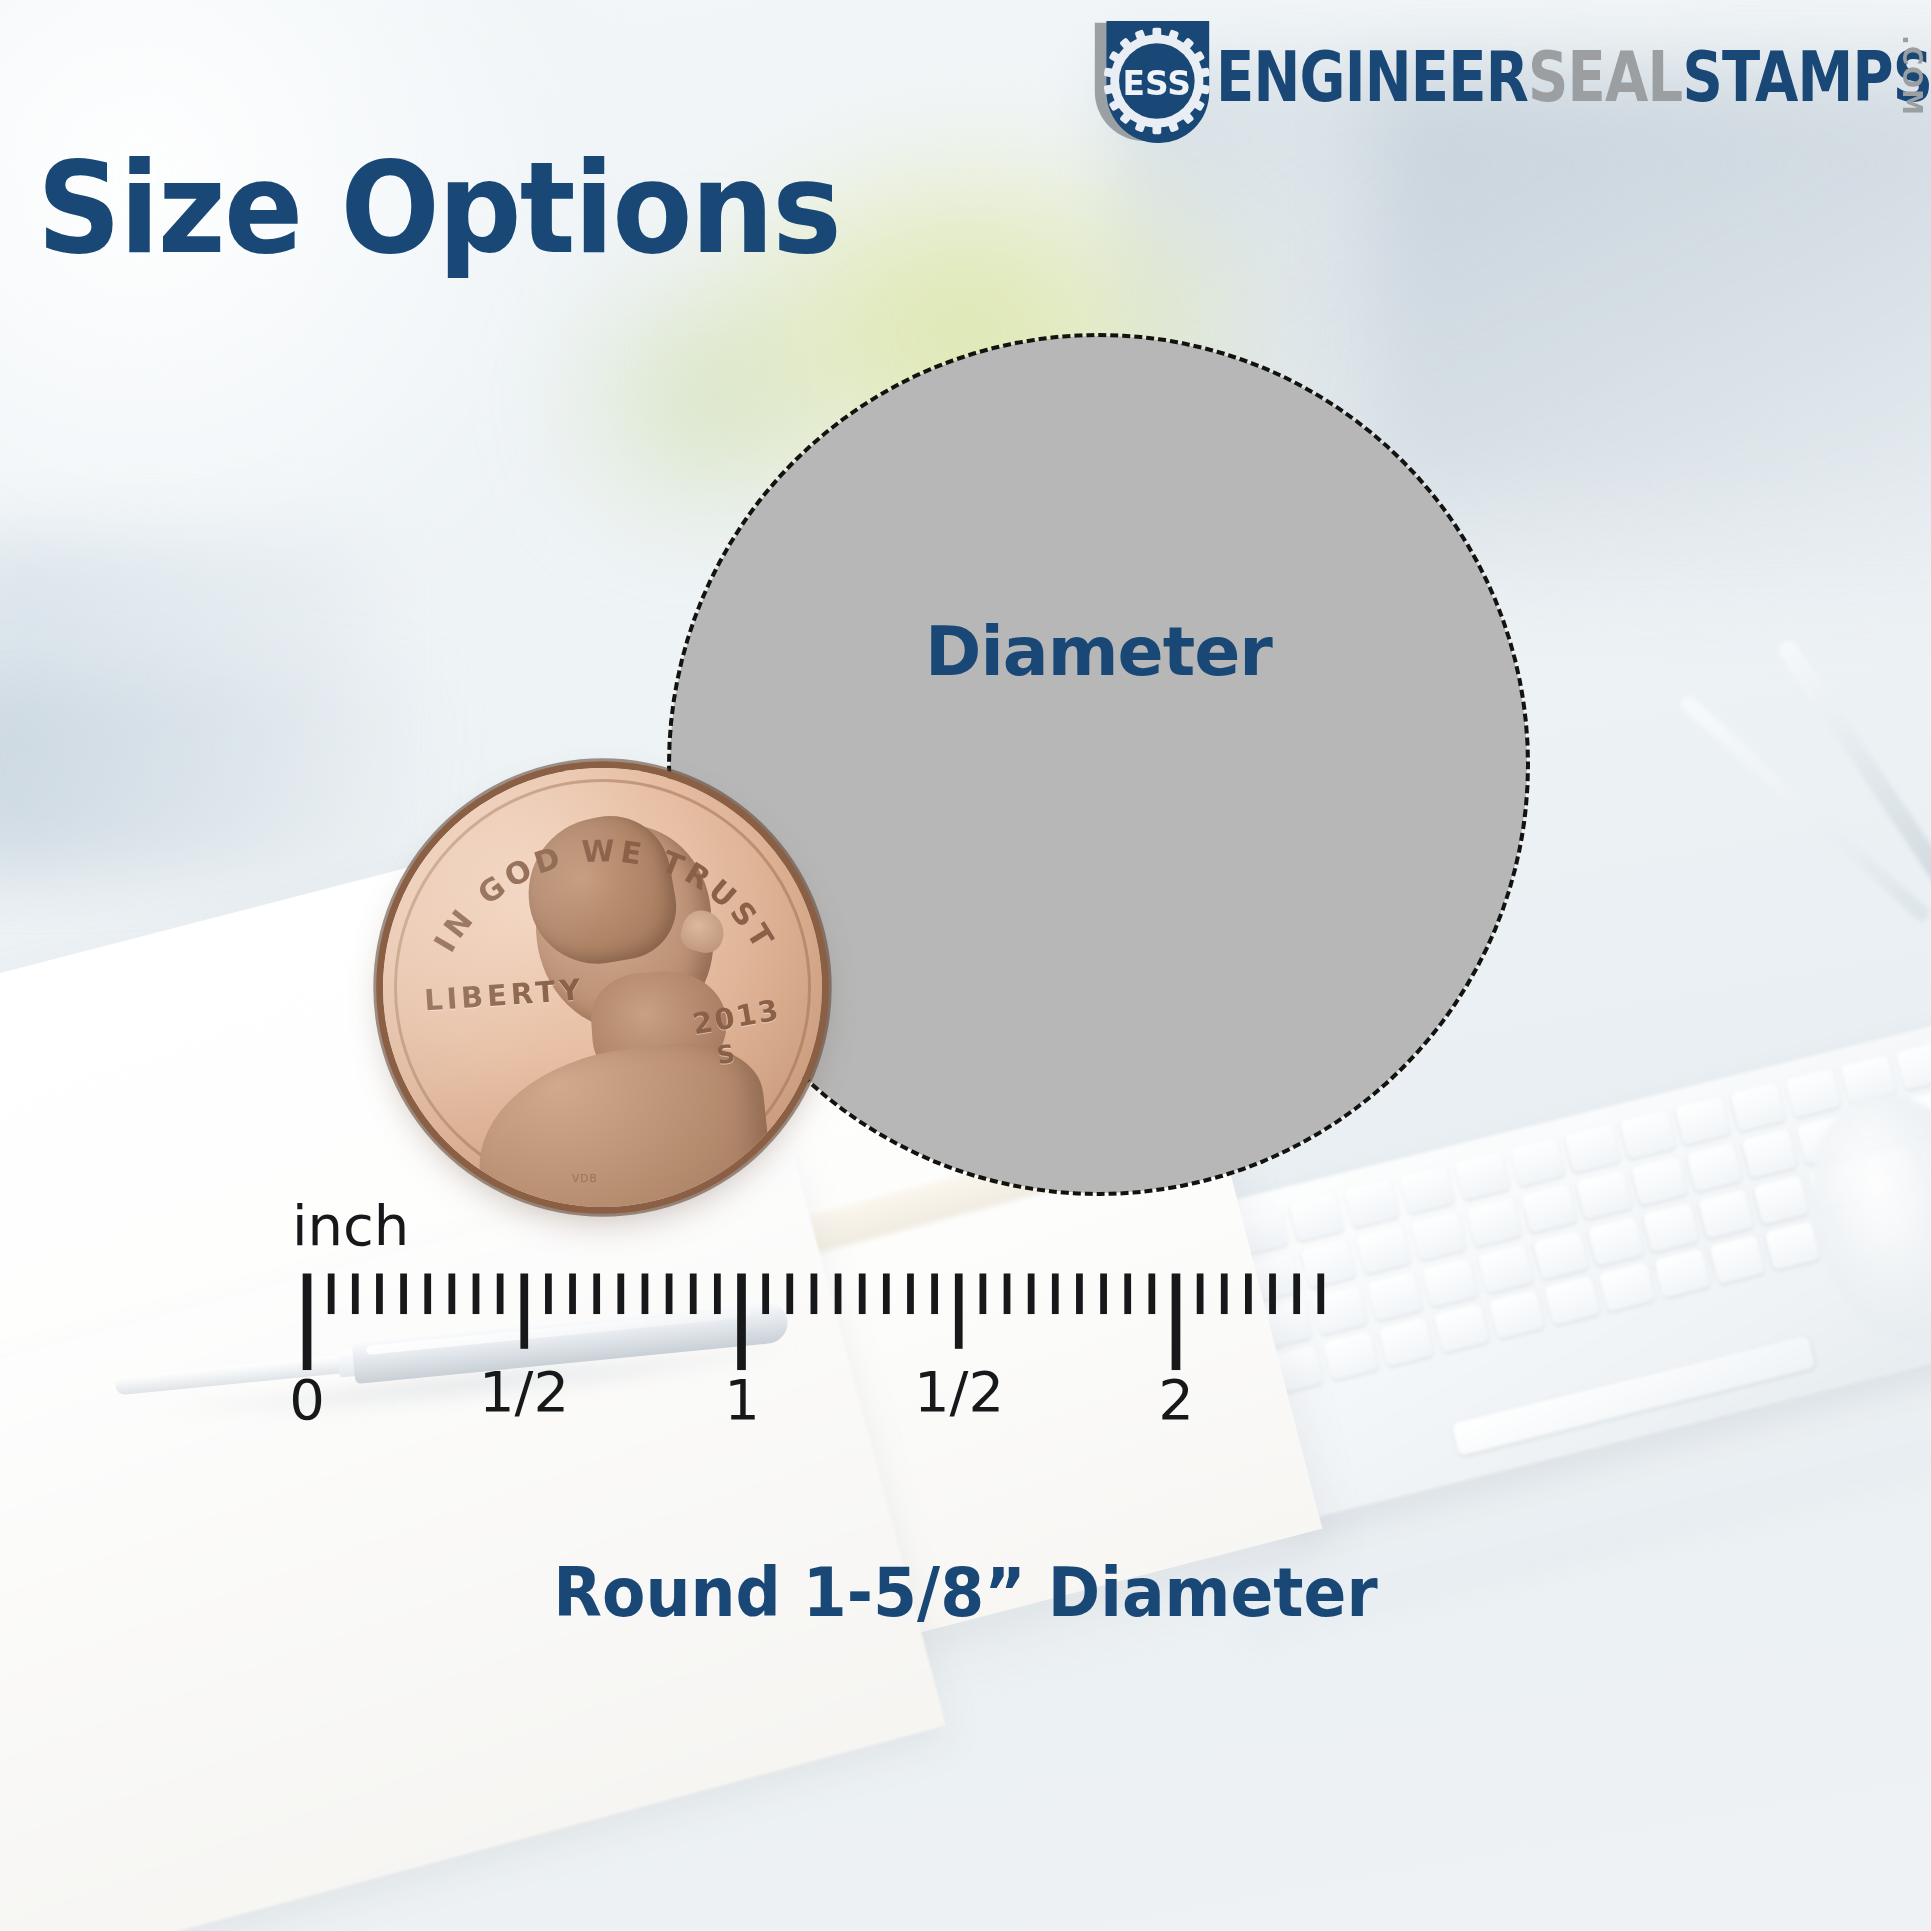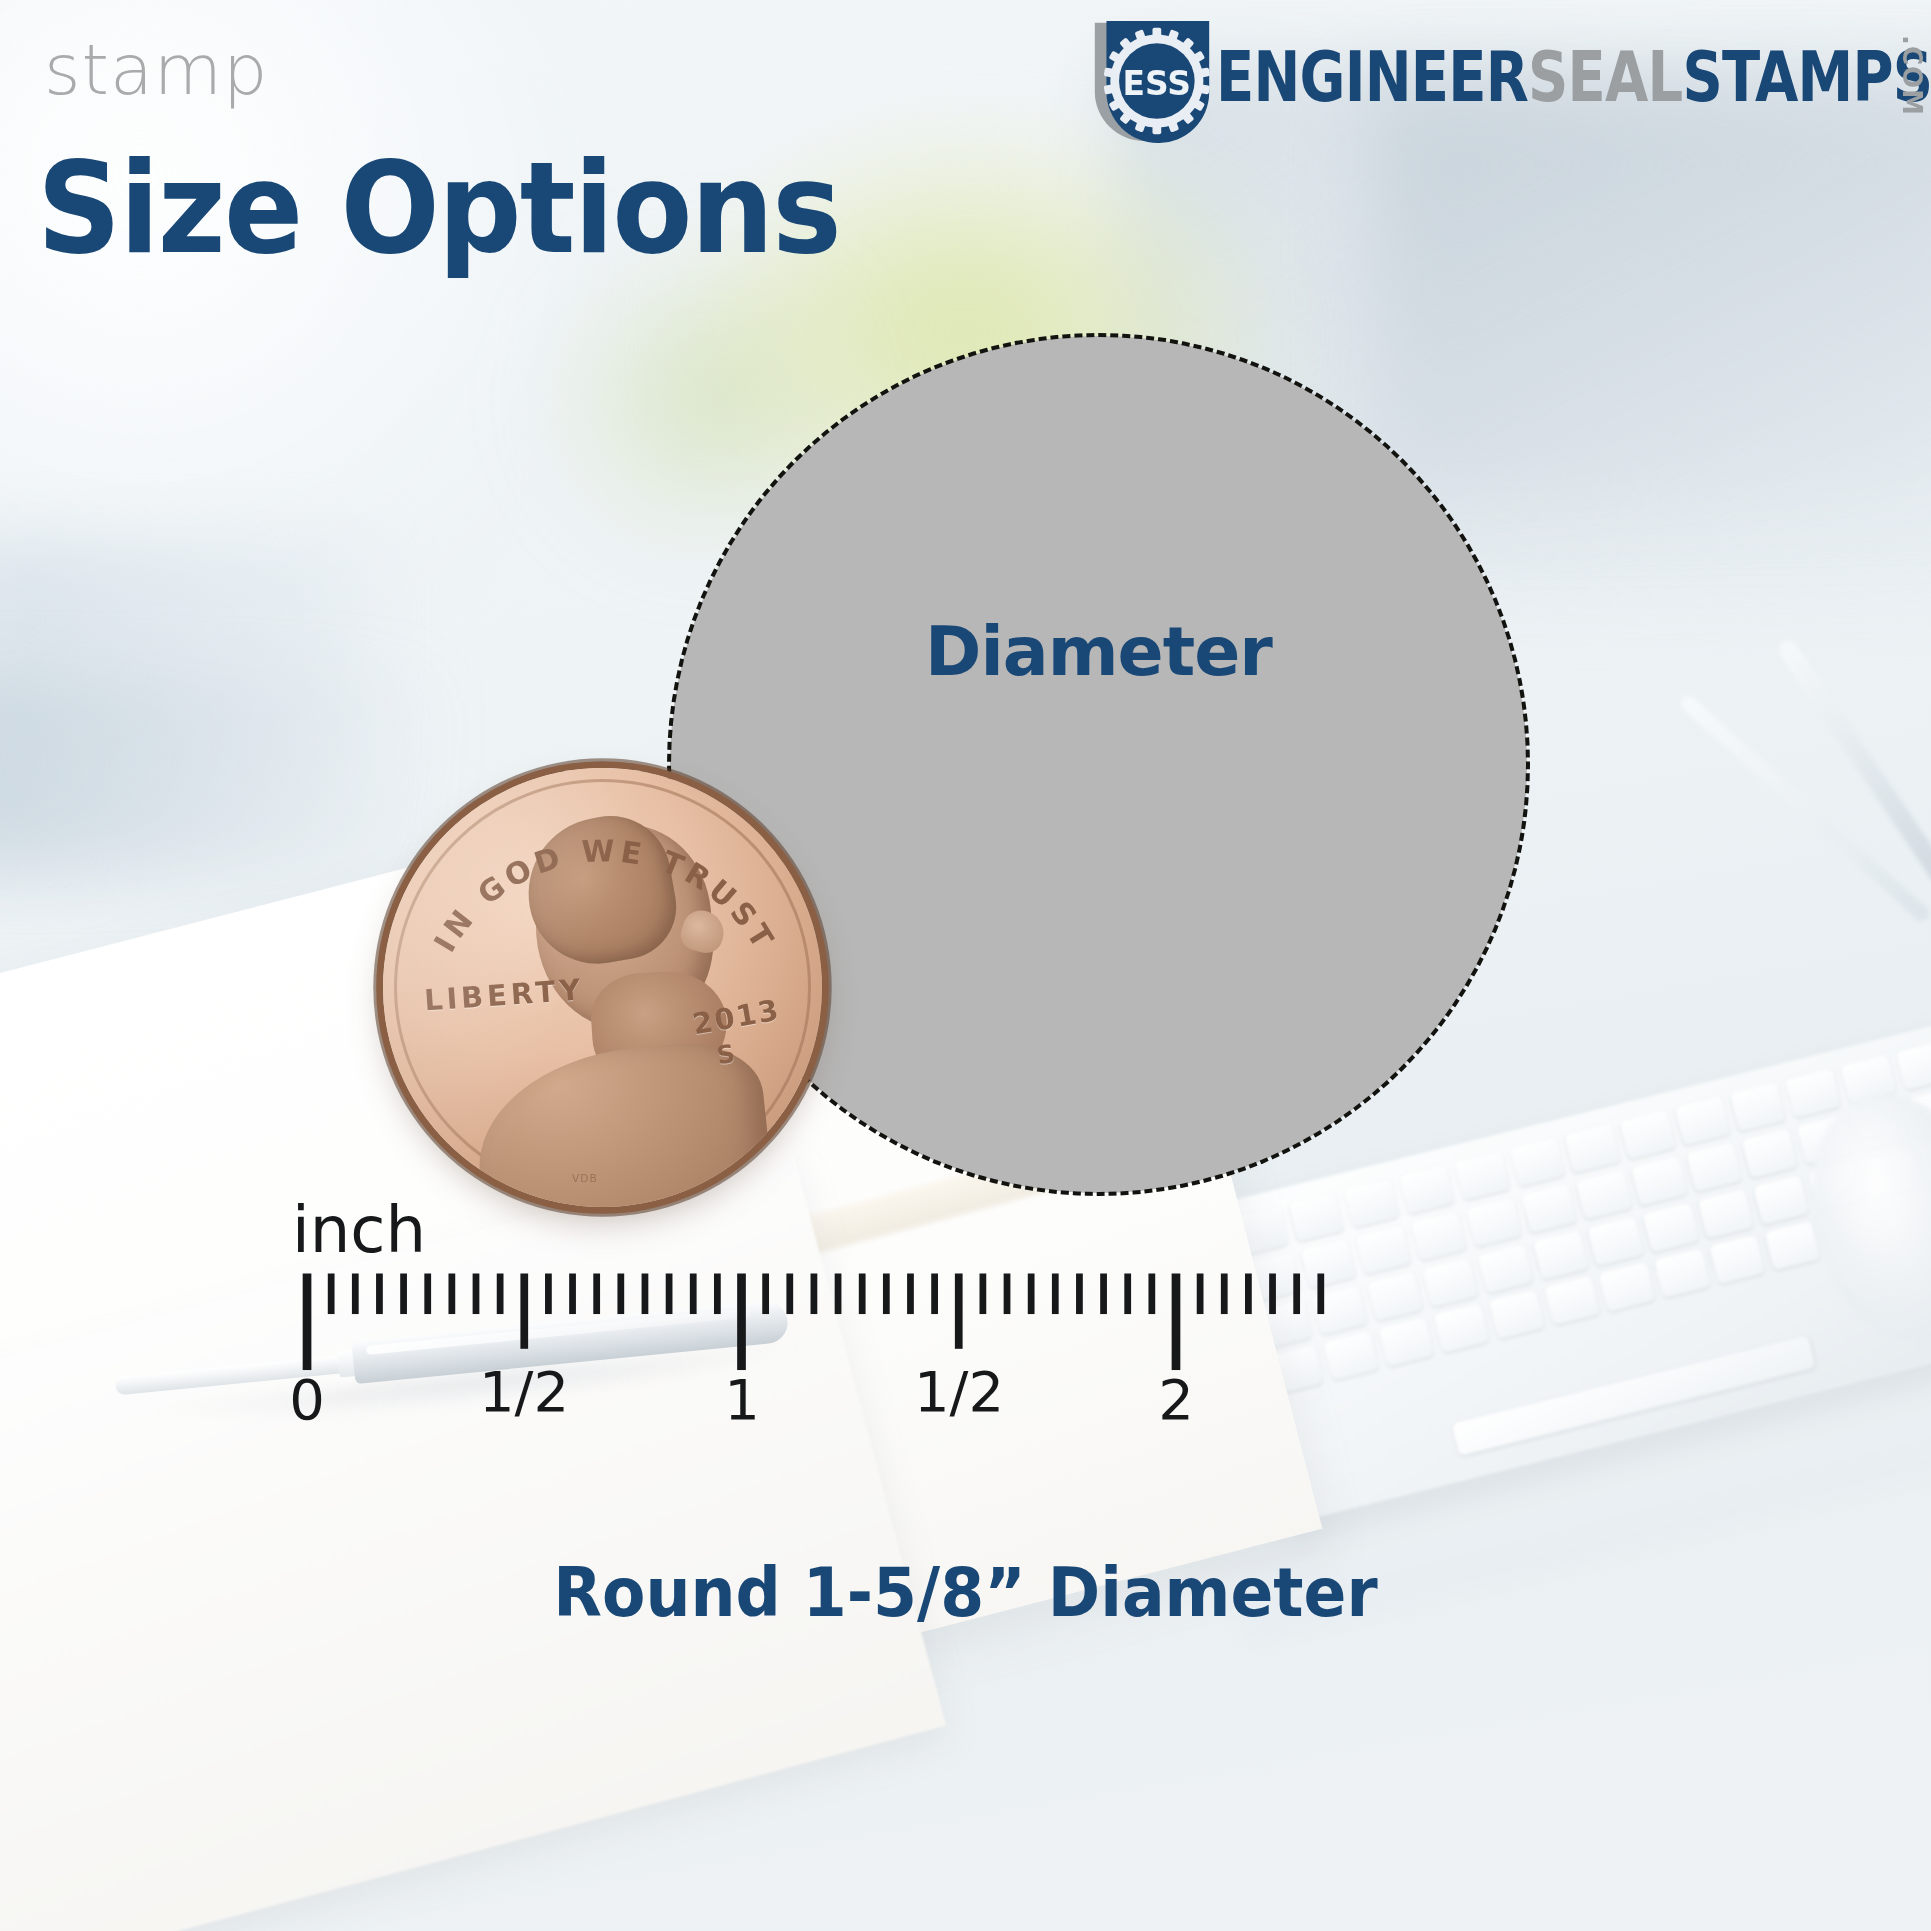--- a/index.html
+++ b/index.html
@@ -274,21 +274,21 @@
     position:absolute;left:189px;top:404px;font-size:10.6px;color:#9b7258;letter-spacing:1px;
     font-family:"DejaVu Sans", sans-serif;
   }
 
   
   .ruler{position:absolute;left:0;top:0;width:1931px;height:1931px;pointer-events:none;}
   .rl-label{
     position:absolute;font-family:"DejaVu Sans", sans-serif;
     color:#17181a;font-weight:400;
   }
-  .rl-inch{left:292px;top:1193px;font-size:64px;}
+  .rl-inch{left:292px;top:1193px;font-size:56px;}
   .rl-num{font-size:56px;}
 
   
   .caption{
     position:absolute;left:0;right:0;top:1553px;text-align:center;
     font-family:"DejaVu Sans", sans-serif;
     font-size:68px;font-weight:700;color:#1a4876;letter-spacing:0px;
     transform:scaleX(.93);
   }
 </style>
@@ -376,21 +376,20 @@
 
     <div class="stylusShadow"></div>
     <div class="stylus">
       <div class="tip"></div>
       <div class="ring"></div>
       <div class="body"></div>
       <div class="gloss"></div>
     </div>
   </div>
 
-  <div class="brand-word">stamp</div>
   <div class="page-title">Size Options</div>
 
   <div class="logo">
     <div class="logo-mark">
       <svg viewBox="0 0 130 130" width="126" height="126">
         <path d="M6 6 H108 V78 A50 50 0 0 1 57 128 A51 51 0 0 1 6 77 Z" fill="#9aa0a4"></path>
         <path d="M18 4 H124 V78 A52 52 0 0 1 71 130 A53 53 0 0 1 18 77 Z" fill="#1a4876"></path>
         <g fill="#e9eef4">
           <circle cx="70" cy="66" r="48"></circle>
         </g>

